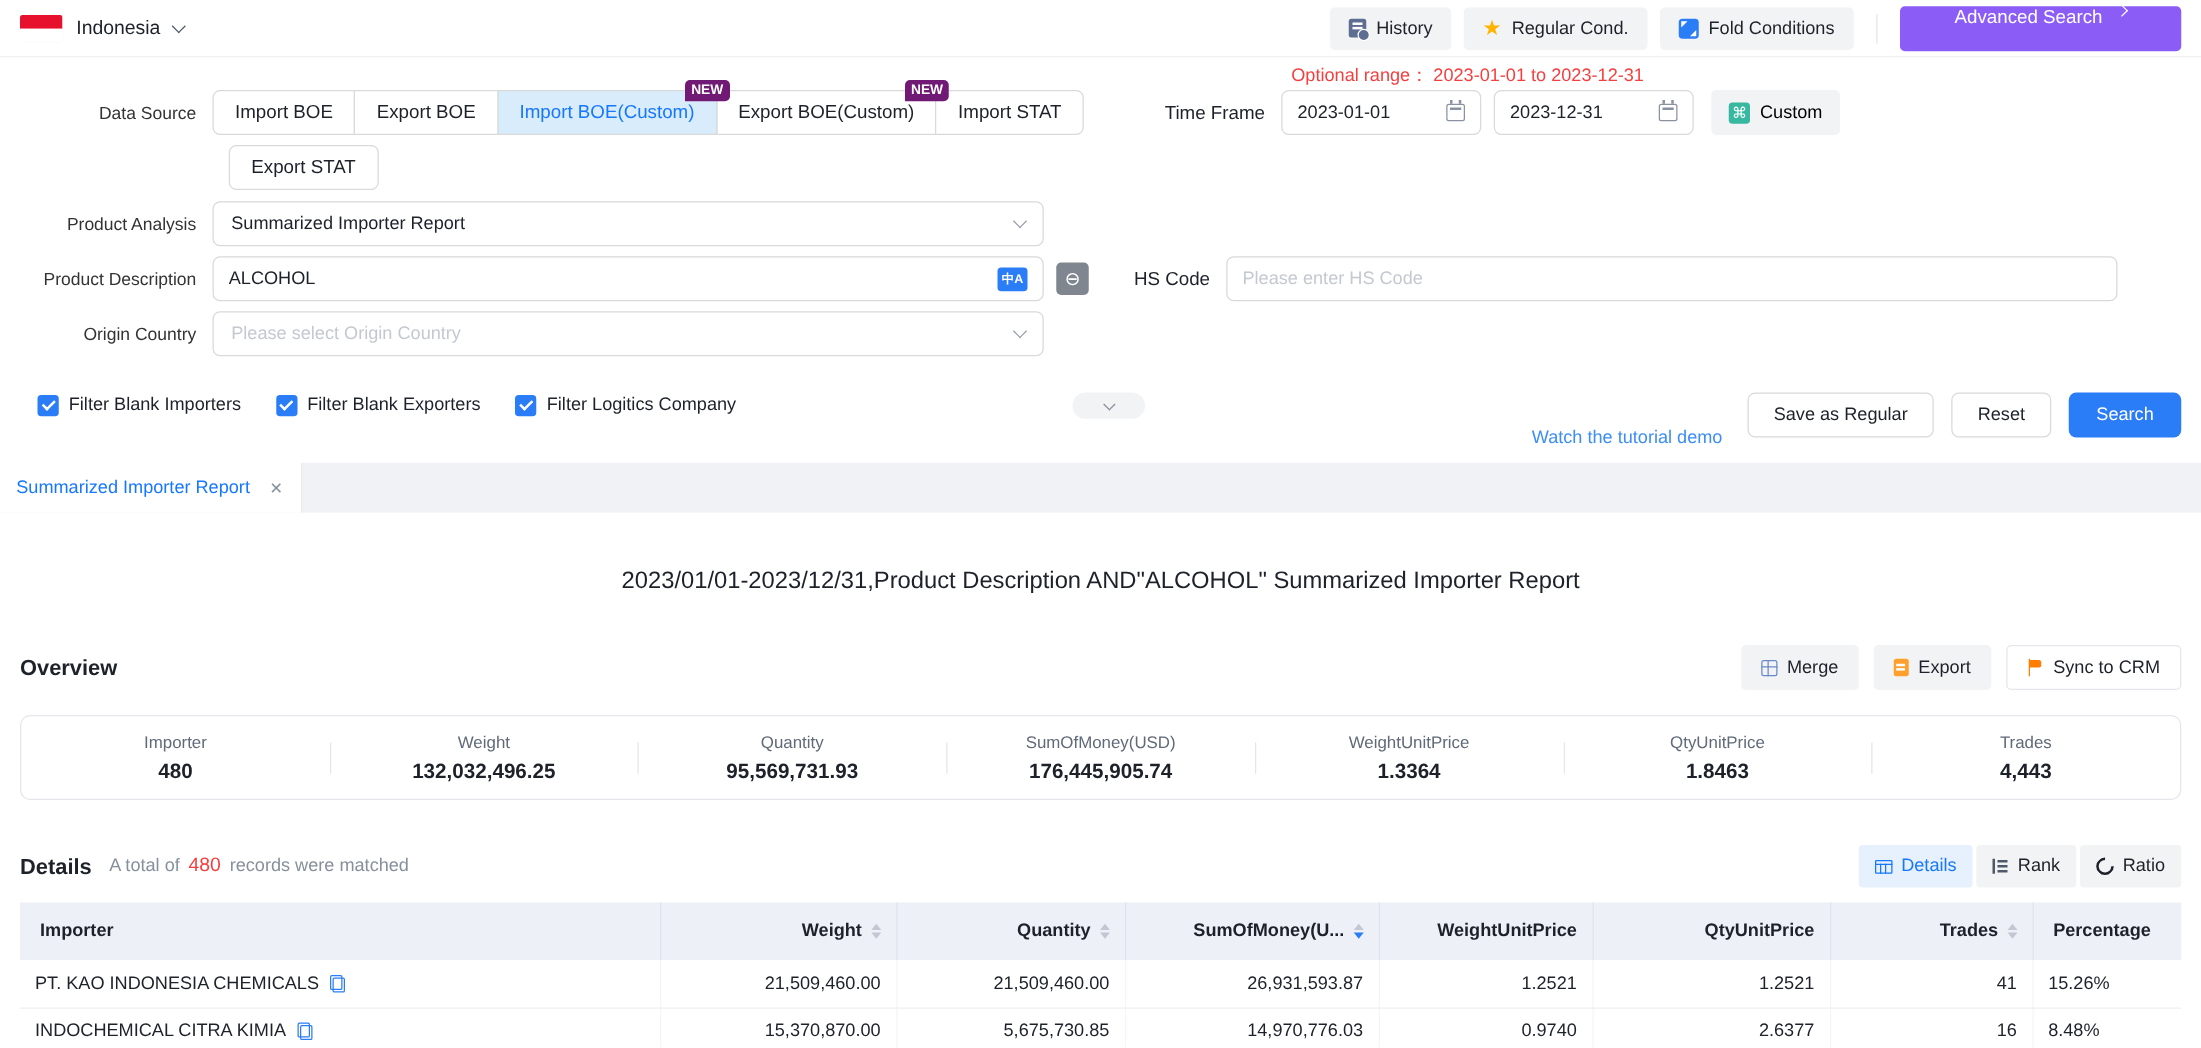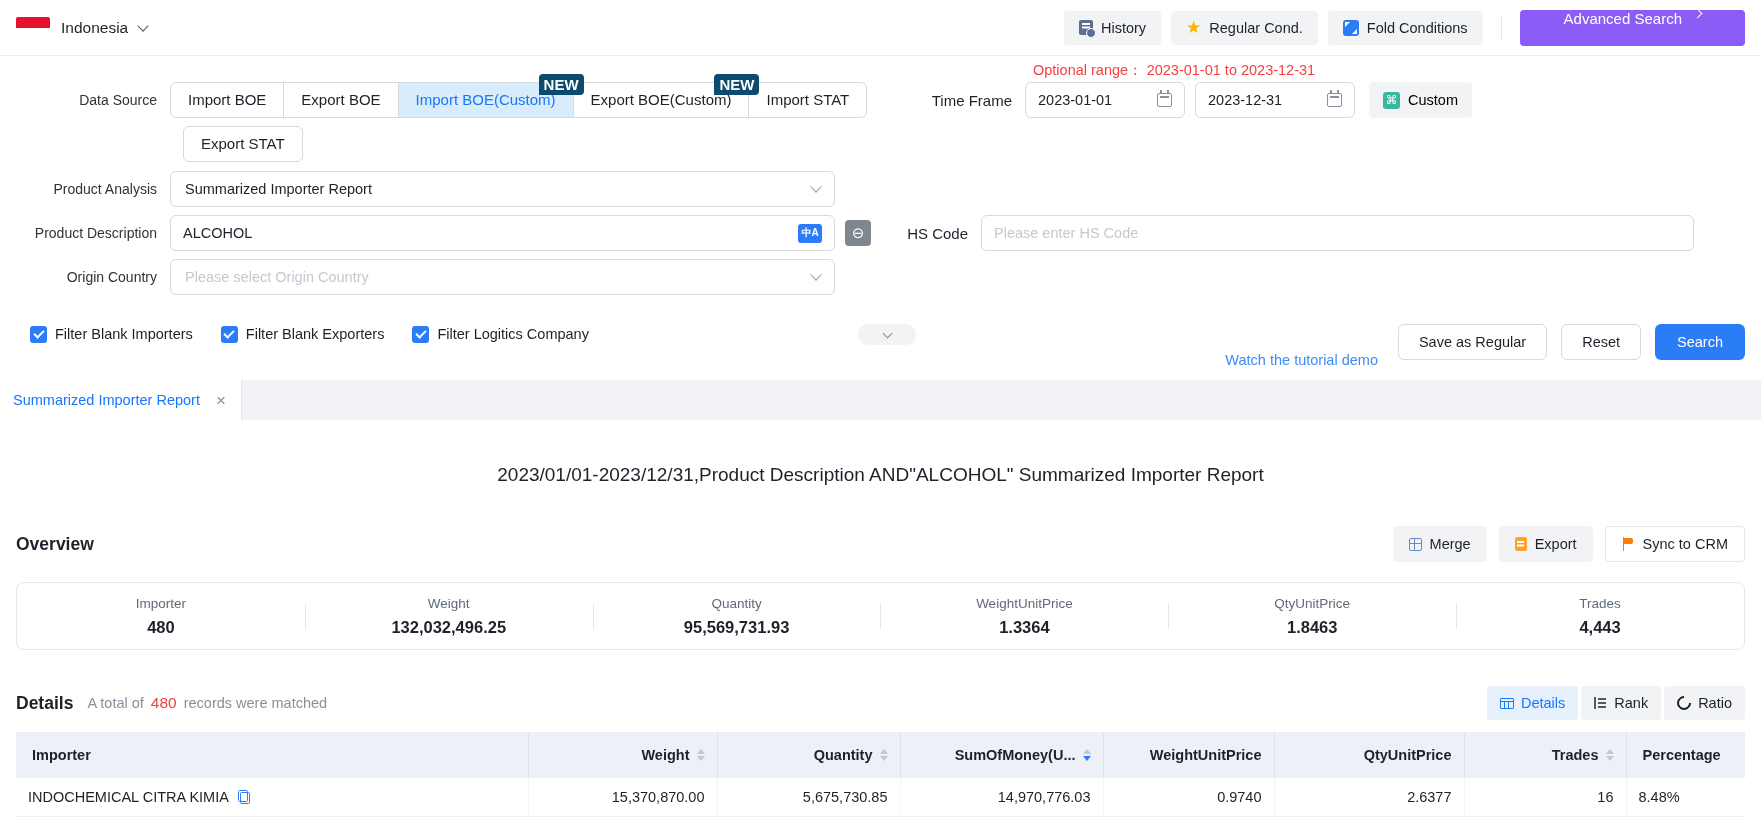--- a/index.html
+++ b/index.html
@@ -3,21 +3,21 @@
 <meta charset="utf-8">
 <style>
   html,body{margin:0;padding:0;overflow:hidden;}
   body{width:1761px;height:838px;background:#fff;color:#1d2129;
        font-family:"Liberation Sans",sans-serif;font-size:14.5px;position:relative;}
   *{box-sizing:border-box;}
   button{font-family:inherit;cursor:pointer;}
   input{font-family:inherit;}
 
   
-  .topbar{height:56px;display:flex;align-items:center;justify-content:space-between;
+  .topbar{height:46px;display:flex;align-items:center;justify-content:space-between;
           padding:0 16px;border-bottom:1px solid #ebedf0;gap:28px;}
   .country{display:flex;align-items:center;gap:11px;font-size:15.5px;cursor:pointer;}
   .flag{width:34px;height:22px;border-radius:2px;overflow:hidden;display:inline-block;
         box-shadow:inset 0 0 0 1px rgba(0,0,0,.08);}
   .flag i{display:block;height:11px;}
   .flag .t{background:#e8112d;} .flag .b{background:#fff;}
   .chev{width:8px;height:8px;border-right:1.6px solid #4e5969;border-bottom:1.6px solid #4e5969;
         transform:rotate(45deg);display:inline-block;margin-top:-4px;}
   .topbar-right{display:flex;align-items:center;gap:10px;}
   .tb-btn{height:34px;background:#f2f3f5;border:none;border-radius:4px;padding:0 15px;
@@ -45,21 +45,21 @@
   .f-label{width:170px;flex:none;text-align:right;padding-right:13px;font-size:14px;
            color:#333;line-height:36px;}
   .row{position:absolute;display:flex;align-items:flex-start;}
   .r-ds{top:26px;left:0;}
   .ds-tabs{display:flex;}
   .ds-tab{position:relative;height:36px;line-height:34px;padding:0 17px;background:#fff;
           border:1px solid #d9d9d9;margin-left:-1px;font-size:15px;cursor:pointer;}
   .ds-tab:first-child{border-radius:6px 0 0 6px;margin-left:0;}
   .ds-tab.last{border-radius:0 6px 6px 0;}
   .ds-tab.selected{background:#d9ecfb;color:#1677ff;z-index:1;}
-  .badge{position:absolute;top:-9px;right:-11px;background:#0c4a6e;color:#fff;font-size:15px;
+  .badge{position:absolute;top:-9px;right:-11px;background:#701a75;color:#fff;font-size:11px;
          font-weight:bold;line-height:1;padding:3px 5px;border-radius:4px 4px 4px 0;z-index:2;}
   .r-tf{top:26px;left:872px;align-items:center;}
   .tf-label{width:153px;flex:none;text-align:right;padding-right:13px;font-size:15px;}
   .field{height:36px;border:1px solid #d9d9d9;border-radius:6px;background:#fff;
          display:flex;align-items:center;justify-content:space-between;padding:0 12px;font-size:14.5px;}
   .field input{border:none;outline:none;flex:1;min-width:0;font-size:14.5px;color:#1d2129;
          background:transparent;padding:0;}
   .field input::placeholder{color:#c4c9d0;}
   .w-date{width:160px;}
   .gap10{margin-left:10px;} .gap14{margin-left:14px;}
@@ -336,20 +336,24 @@
       <div class="stat-label">Importer</div>
       <div class="stat-value">480</div>
     </div>
     <div class="stat">
       <div class="stat-label">Weight</div>
       <div class="stat-value">132,032,496.25</div>
     </div>
     <div class="stat">
       <div class="stat-label">Quantity</div>
       <div class="stat-value">95,569,731.93</div>
+    </div>
+    <div class="stat">
+      <div class="stat-label">SumOfMoney(USD)</div>
+      <div class="stat-value">176,445,905.74</div>
     </div>
     <div class="stat">
       <div class="stat-label">WeightUnitPrice</div>
       <div class="stat-value">1.3364</div>
     </div>
     <div class="stat">
       <div class="stat-label">QtyUnitPrice</div>
       <div class="stat-value">1.8463</div>
     </div>
     <div class="stat">
@@ -433,20 +437,35 @@
               </span>
             </span>
         </th>
         <th class="l">Percentage</th>
       </tr>
     </thead>
     <tbody>
       <tr>
         <td class="l">
           <span class="importer-cell">
+            <span>PT. KAO INDONESIA CHEMICALS</span>
+            <span class="copy-ic"></span>
+          </span>
+        </td>
+        <td>21,509,460.00</td>
+        <td>21,509,460.00</td>
+        <td>26,931,593.87</td>
+        <td>1.2521</td>
+        <td>1.2521</td>
+        <td>41</td>
+        <td class="l">15.26%</td>
+      </tr>
+      <tr>
+        <td class="l">
+          <span class="importer-cell">
             <span>INDOCHEMICAL CITRA KIMIA</span>
             <span class="copy-ic"></span>
           </span>
         </td>
         <td>15,370,870.00</td>
         <td>5,675,730.85</td>
         <td>14,970,776.03</td>
         <td>0.9740</td>
         <td>2.6377</td>
         <td>16</td>

